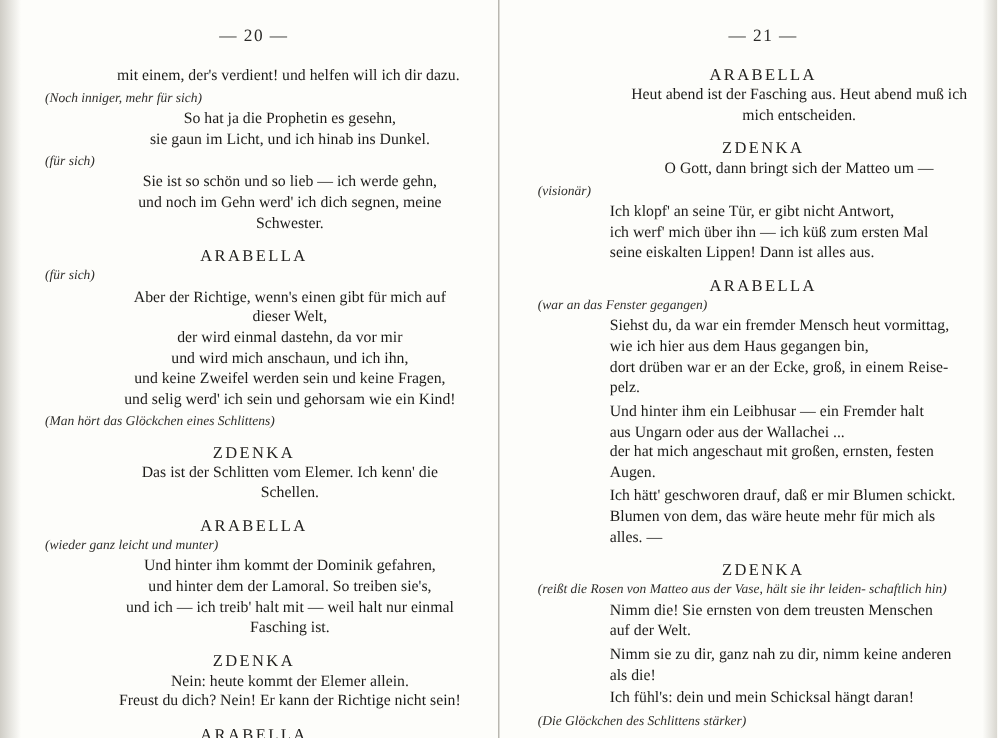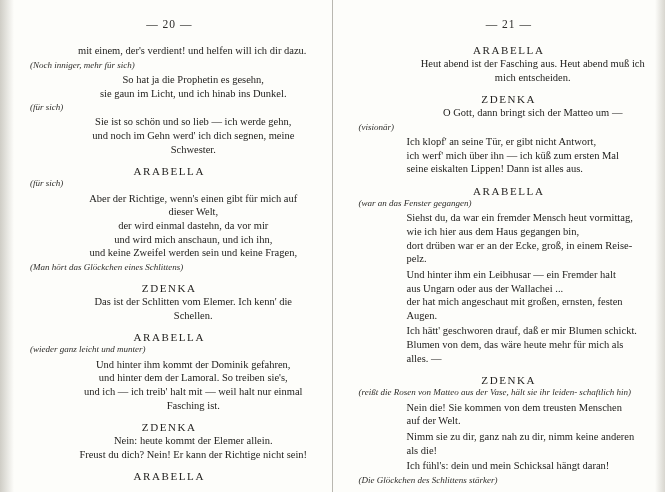--- a/index.html
+++ b/index.html
@@ -122,20 +122,21 @@
             <p class="line">Schwester.</p>
           </div>
           <div class="speaker">ARABELLA</div>
           <div class="stage">(für sich)</div>
           <div class="lines speech center">
             <p class="line">Aber der Richtige, wenn's einen gibt für mich auf</p>
             <p class="line">dieser Welt,</p>
             <p class="line">der wird einmal dastehn, da vor mir</p>
             <p class="line">und wird mich anschaun, und ich ihn,</p>
             <p class="line">und keine Zweifel werden sein und keine Fragen,</p>
+            <p class="line">und selig werd' ich sein und gehorsam wie ein Kind!</p>
           </div>
           <div class="stage">(Man hört das Glöckchen eines Schlittens)</div>
           <div class="speaker">ZDENKA</div>
           <div class="lines speech center">
             <p class="line">Das ist der Schlitten vom Elemer. Ich kenn' die</p>
             <p class="line">Schellen.</p>
           </div>
           <div class="speaker">ARABELLA</div>
           <div class="stage">(wieder ganz leicht und munter)</div>
           <div class="lines speech center">
@@ -186,21 +187,21 @@
           </div>
           <div class="lines speech left">
             <p class="line">Ich hätt' geschworen drauf, daß er mir Blumen schickt.</p>
             <p class="line">Blumen von dem, das wäre heute mehr für mich als</p>
             <p class="line">alles. —</p>
           </div>
           <div class="speaker">ZDENKA</div>
           <div class="stage">(reißt die Rosen von Matteo aus der Vase, hält sie ihr leiden-
 schaftlich hin)</div>
           <div class="lines speech left">
-            <p class="line">Nein die! Sie kommen von dem treusten Menschen</p>
+            <p class="line">Nimm die! Sie ernsten von dem treusten Menschen</p>
             <p class="line">auf der Welt.</p>
           </div>
           <div class="lines speech left">
             <p class="line">Nimm sie zu dir, ganz nah zu dir, nimm keine anderen</p>
             <p class="line">als die!</p>
           </div>
           <div class="lines speech left">
             <p class="line">Ich fühl's: dein und mein Schicksal hängt daran!</p>
           </div>
           <div class="stage">(Die Glöckchen des Schlittens stärker)</div>

